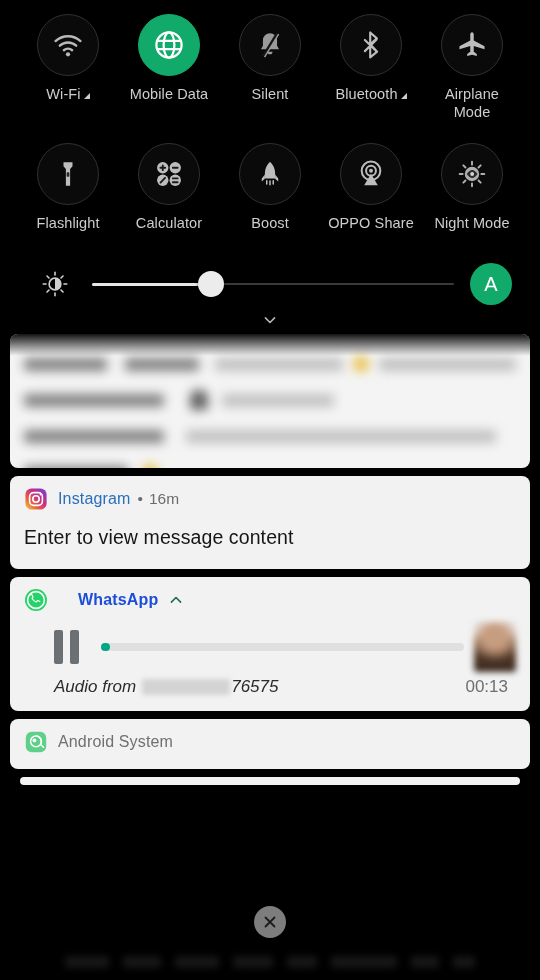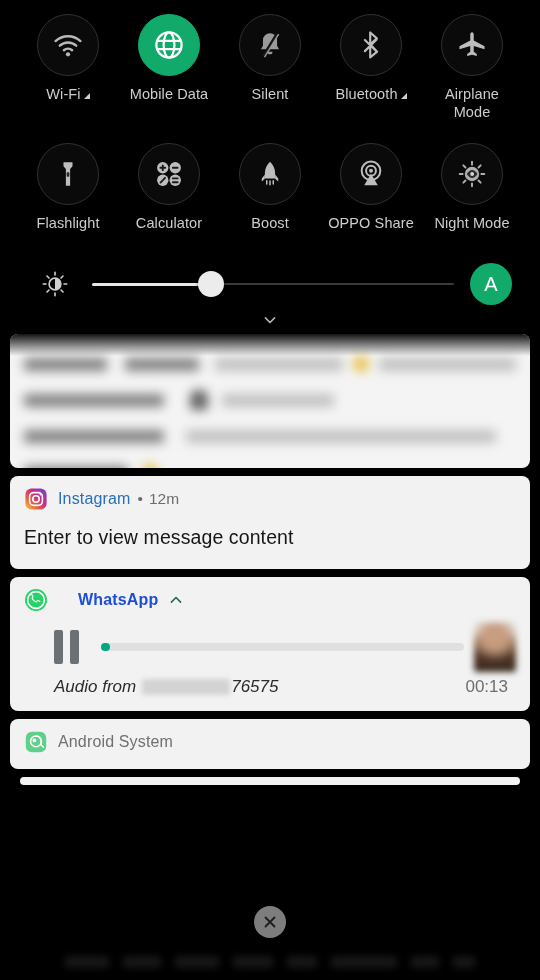--- a/index.html
+++ b/index.html
@@ -512,21 +512,21 @@
               <stop offset="100%" stop-color="#6a4ad6"></stop>
             </linearGradient>
           </defs>
           <rect x="1.4" y="1.4" width="21.2" height="21.2" rx="6" fill="url(#igG)"></rect>
           <rect x="5.6" y="5.6" width="12.8" height="12.8" rx="4.1" fill="none" stroke="#fff" stroke-width="1.6"></rect>
           <circle cx="12" cy="12" r="3.2" fill="none" stroke="#fff" stroke-width="1.6"></circle>
           <circle cx="16.6" cy="7.5" r="1.05" fill="#fff"></circle>
         </svg>
         <span class="app-name ig">Instagram</span>
         <span class="sep-time">•</span>
-        <span class="sep-time" style="margin-left:6px">12m</span>
+        <span class="sep-time" style="margin-left:6px">16m</span>
       </div>
       <div class="notif-body-big">Enter to view message content</div>
     </div>
 
     <div class="card wa-card">
       <div class="notif-head">
         <svg class="app-icon" viewBox="0 0 24 24">
           <circle cx="12" cy="12" r="11" fill="#25d366"></circle>
           <circle cx="12" cy="12" r="8.4" fill="none" stroke="#fff" stroke-width="1.6"></circle>
           <path d="M9.6 8.9c.35-.5.7-.45.95-.45.25 0 .5.02.72.5.22.5.75 1.75.82 1.88.07.13.12.28.02.45-.1.18-.15.28-.3.43-.15.15-.31.33-.45.45-.15.13-.3.27-.13.55.18.28.78 1.3 1.68 2.1 1.15 1.03 2.12 1.35 2.42 1.5.3.15.47.13.65-.07.18-.2.75-.87.95-1.17.2-.3.4-.25.67-.15.28.1 1.75.83 2.05.98" fill="none" stroke="#fff" stroke-width="1.25" stroke-linecap="round" stroke-linejoin="round" transform="translate(-2.2,-1.2) scale(.92)"></path>

